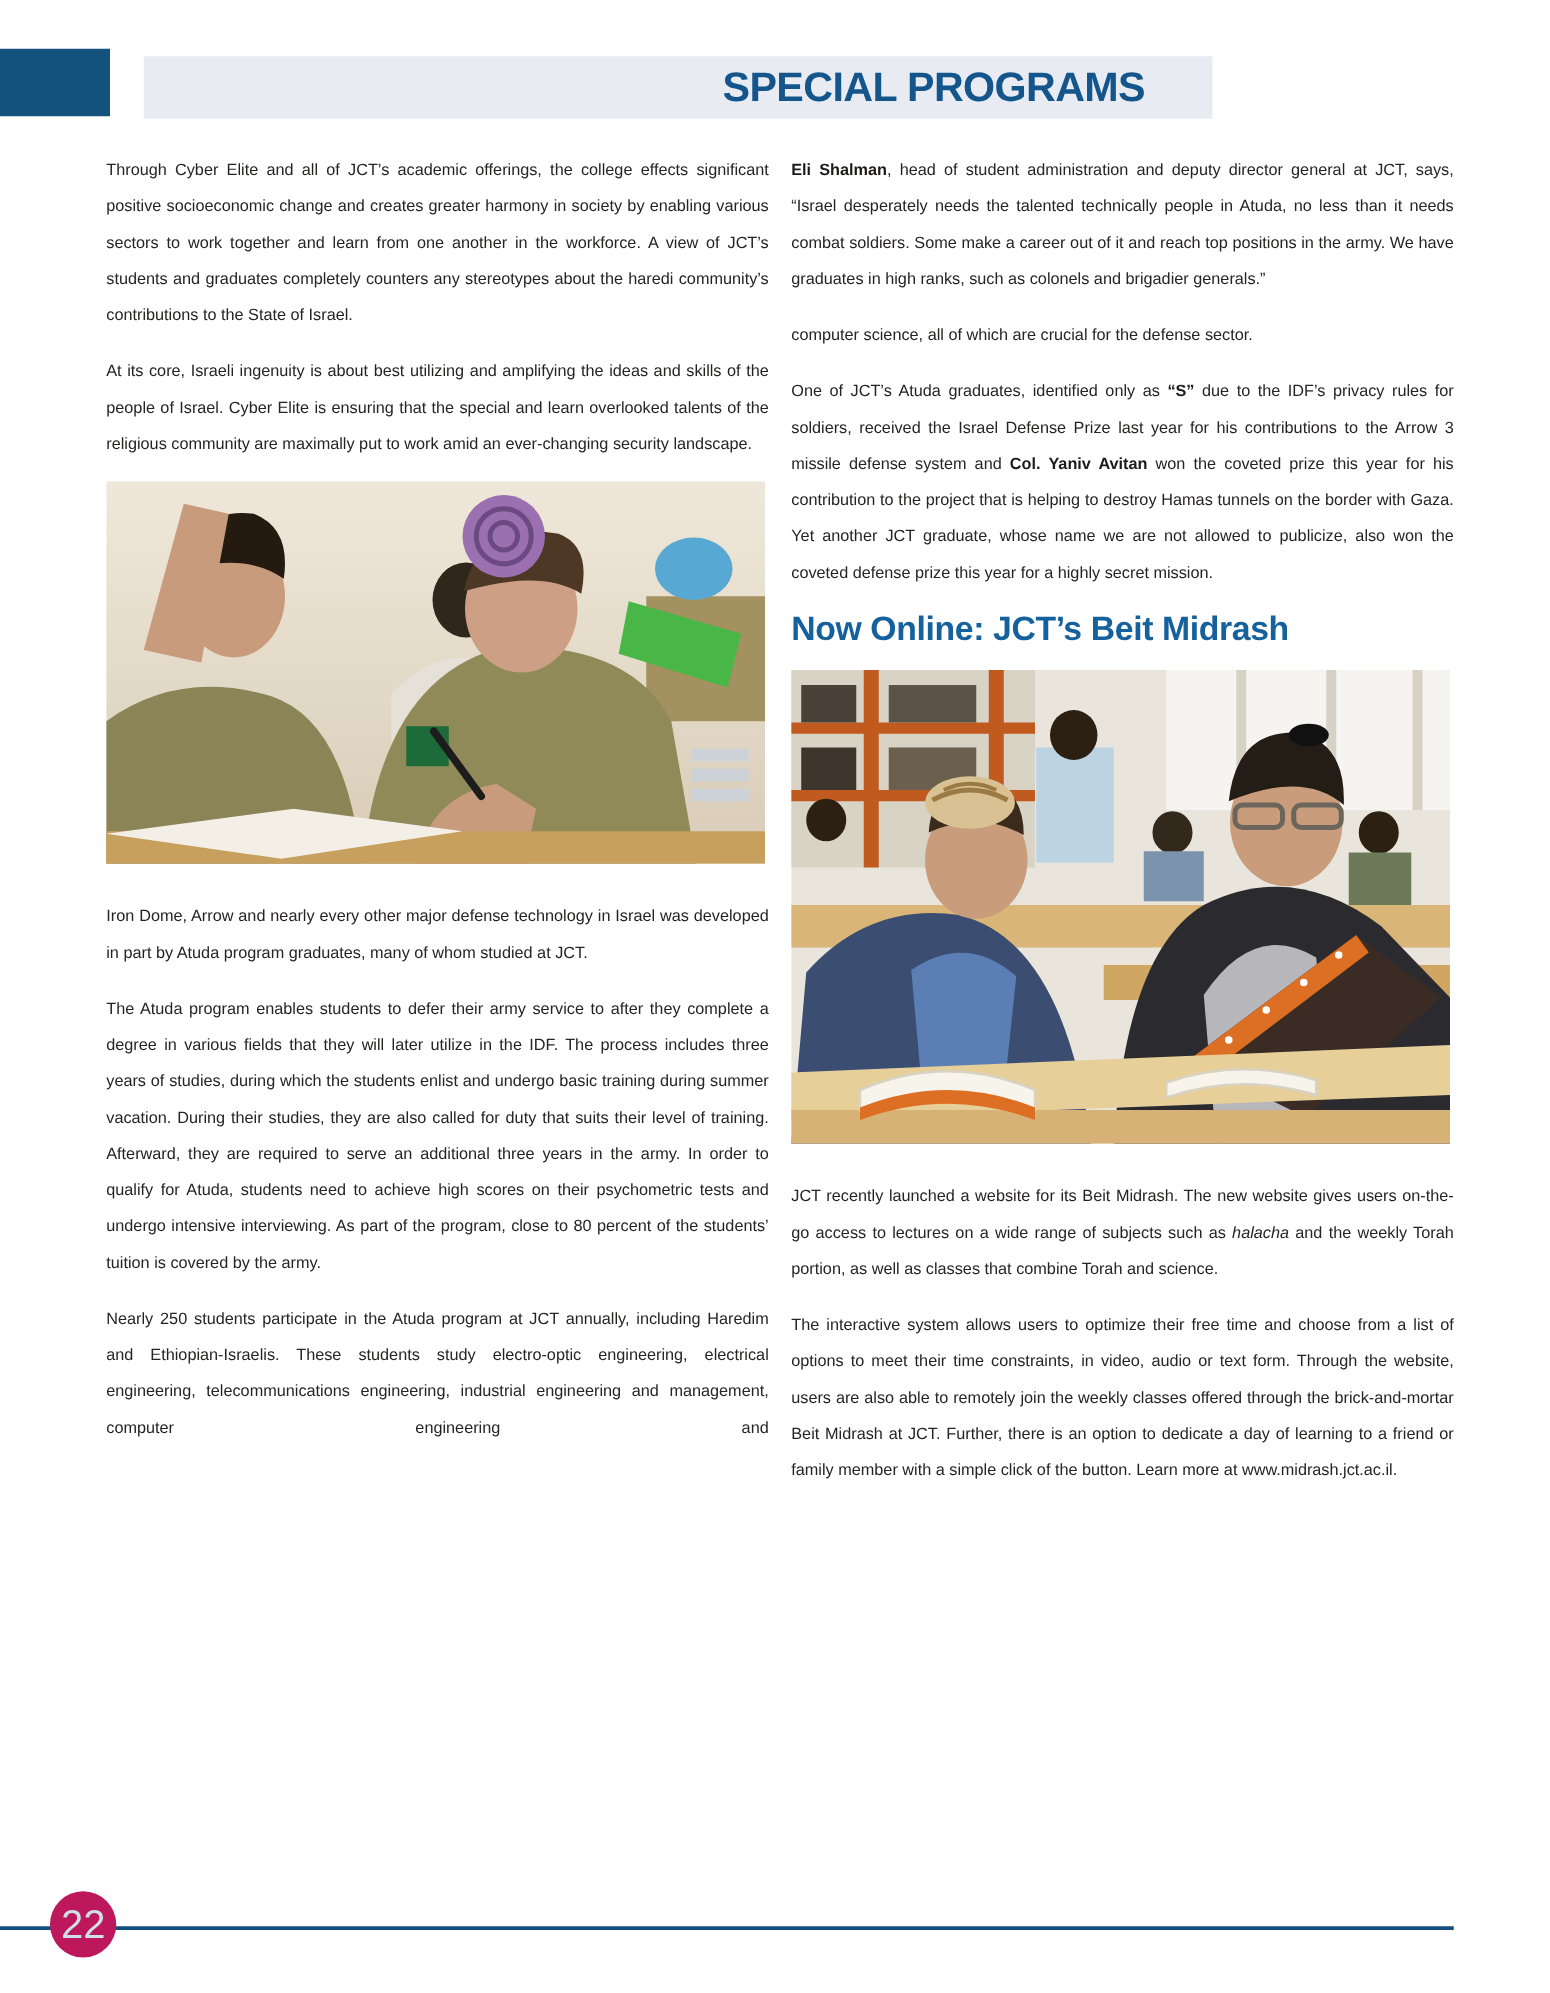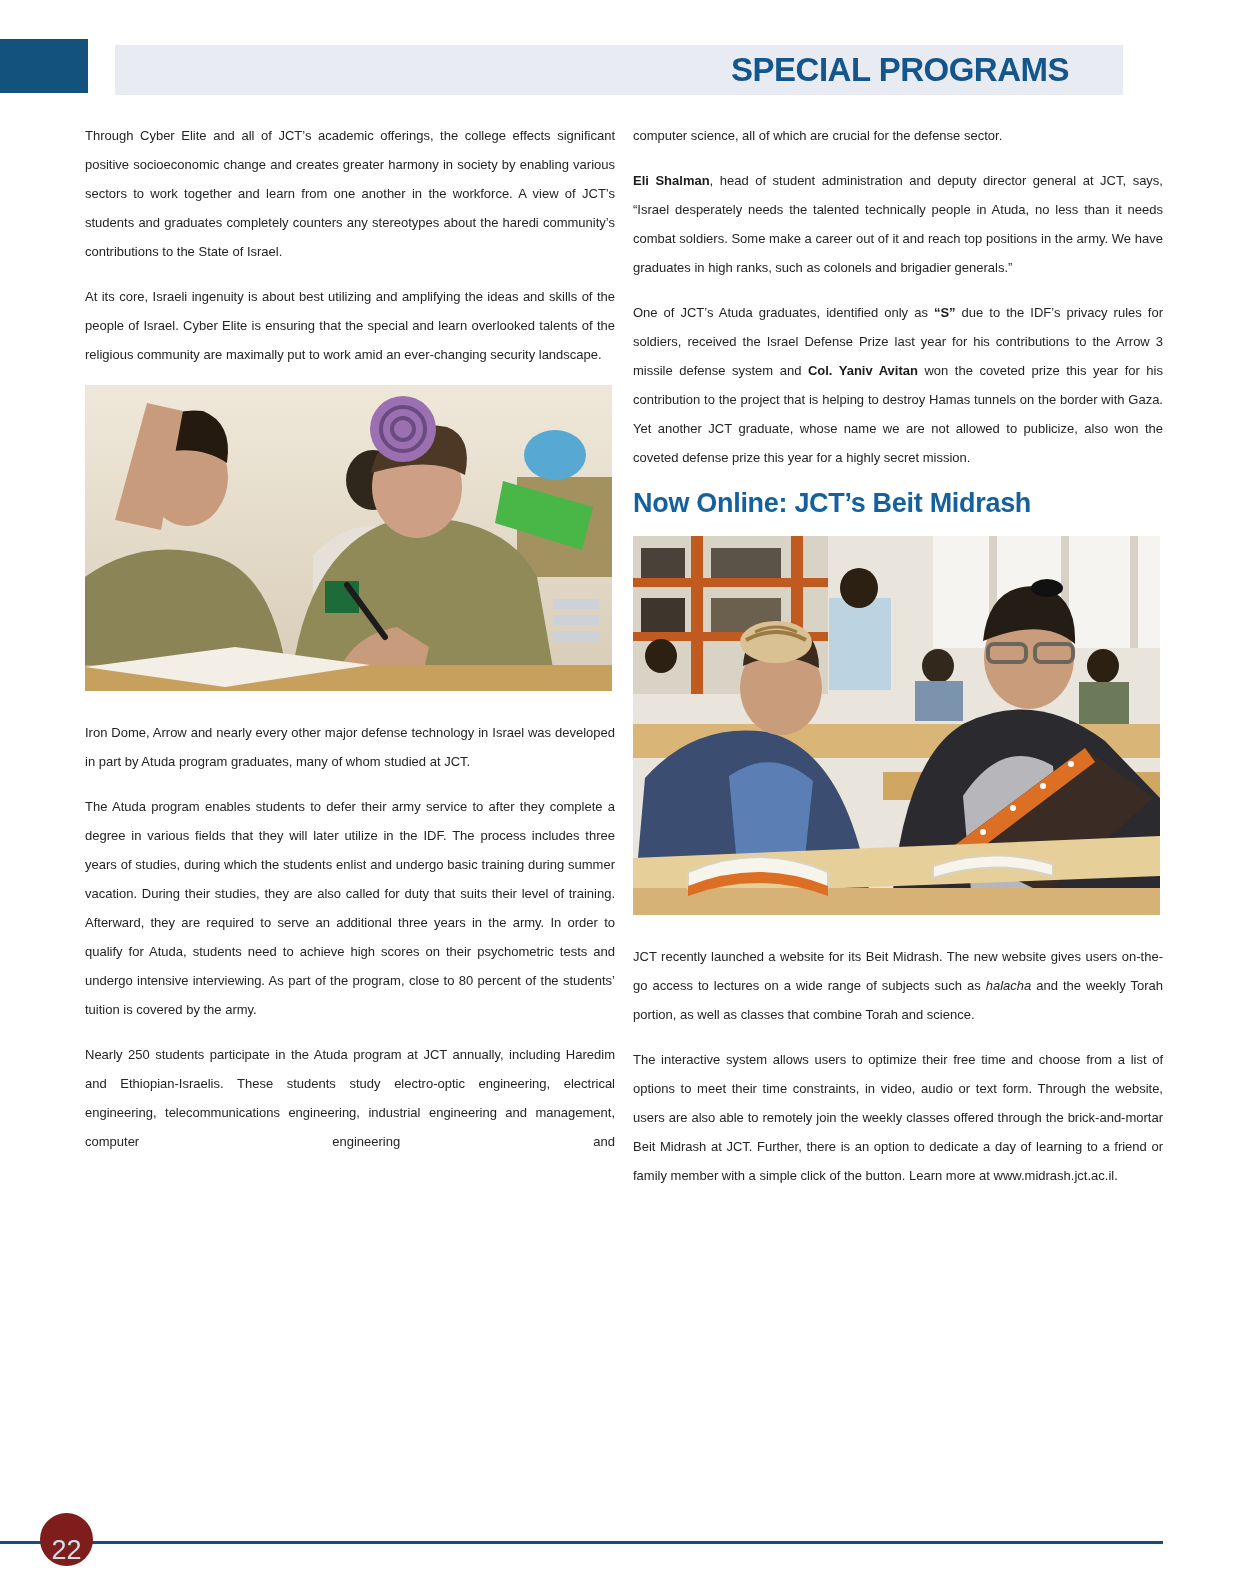--- a/index.html
+++ b/index.html
@@ -3,21 +3,21 @@
 <meta charset="utf-8">
 <style>
   html,body{margin:0;padding:0;}
   body{
     width:1240px;height:1594px;position:relative;background:#ffffff;
     font-family:"Liberation Sans", sans-serif;color:#262323;overflow:hidden;
   }
   
   .header-square{position:absolute;left:0;top:39px;width:88px;height:54px;background:#14527e;}
   .header-band{
-    position:absolute;left:115px;top:45px;width:1008px;height:50px;background:#e8ecf2;
+    position:absolute;left:115px;top:45px;width:855px;height:50px;background:#e8ecf2;
     display:flex;align-items:center;justify-content:flex-end;padding-right:54px;box-sizing:border-box;
   }
   .header-title{
     font-size:33px;font-weight:700;color:#14568c;letter-spacing:-0.5px;
     font-family:"Liberation Sans", sans-serif;
   }
   
   .col{position:absolute;top:121px;width:530px;}
   .col-left{left:85px;}
   .col-right{left:633px;}
@@ -31,22 +31,22 @@
     letter-spacing:-0.3px;
   }
   .col p b{font-weight:700;color:#1d1a1a;}
   .col p i{font-style:italic;}
   figure{margin:2px 0 27px 0;padding:0;}
   figure svg{display:block;}
   
   .footer-rule{position:absolute;left:0;top:1541px;width:1163px;height:3px;background:#134f7d;}
   .page-badge{
     position:absolute;left:40px;top:1513px;width:53px;height:53px;border-radius:50%;
-    background:#7f1d1d;display:flex;align-items:flex-end;justify-content:center;
-    color:#cfe0ec;font-size:27px;font-weight:400;
+    background:#be185d;display:flex;align-items:center;justify-content:center;
+    color:#cfe0ec;font-size:32px;font-weight:400;
   }
 </style>
 </head>
 <body>
 
 <div class="header-square"></div>
 <div class="header-band">
   <span class="header-title">SPECIAL PROGRAMS</span>
 </div>
 
@@ -97,22 +97,22 @@
       <path d="M0 282 L150 262 L285 280 L140 302 Z" fill="#f3efe6"></path>
     </svg>
   </figure>
 
   <p><span>Iron Dome, Arrow and nearly every other major defense technology in Israel was developed in part by Atuda program graduates, many of whom studied at JCT.</span></p>
   <p><span>The Atuda program enables students to defer their army service to after they complete a degree in various fields that they will later utilize in the IDF. The process includes three years of studies, during which the students enlist and undergo basic training during summer vacation. During their studies, they are also called for duty that suits their level of training. Afterward, they are required to serve an additional three years in the army. In order to qualify for Atuda, students need to achieve high scores on their psychometric tests and undergo intensive interviewing. As part of the program, close to 80 percent of the students’ tuition is covered by the army.</span></p>
   <p class="justify-last"><span>Nearly 250 students participate in the Atuda program at JCT annually, including Haredim and Ethiopian-Israelis. These students study electro-optic engineering, electrical engineering, telecommunications engineering, industrial engineering and management, computer engineering and</span></p>
 </div>
 
 <div class="col col-right">
+  <p><b>Eli Shalman</b><span>, head of student administration and deputy director general at JCT, says, “Israel desperately needs the talented technically people in Atuda, no less than it needs combat soldiers. Some make a career out of it and reach top positions in the army. We have graduates in high ranks, such as colonels and brigadier generals.”</span></p>
   <p><span>computer science, all of which are crucial for the defense sector.</span></p>
-  <p><b>Eli Shalman</b><span>, head of student administration and deputy director general at JCT, says, “Israel desperately needs the talented technically people in Atuda, no less than it needs combat soldiers. Some make a career out of it and reach top positions in the army. We have graduates in high ranks, such as colonels and brigadier generals.”</span></p>
   <p><span>One of JCT’s Atuda graduates, identified only as </span><b>“S”</b><span> due to the IDF’s privacy rules for soldiers, received the Israel Defense Prize last year for his contributions to the Arrow 3 missile defense system and </span><b>Col. Yaniv Avitan</b><span> won the coveted prize this year for his contribution to the project that is helping to destroy Hamas tunnels on the border with Gaza. Yet another JCT graduate, whose name we are not allowed to publicize, also won the coveted defense prize this year for a highly secret mission.</span></p>
   <h2>Now Online: JCT’s Beit Midrash</h2>
 
   <figure>
     <svg width="527" height="379" viewBox="0 0 527 379" xmlns="http://www.w3.org/2000/svg">
       <rect width="527" height="379" fill="#e9e5dc"></rect>
 
       <rect x="300" y="0" width="227" height="112" fill="#f6f4f0"></rect>
       <rect x="356" y="0" width="8" height="112" fill="#d8d2c6"></rect>
       <rect x="428" y="0" width="8" height="112" fill="#d8d2c6"></rect>

